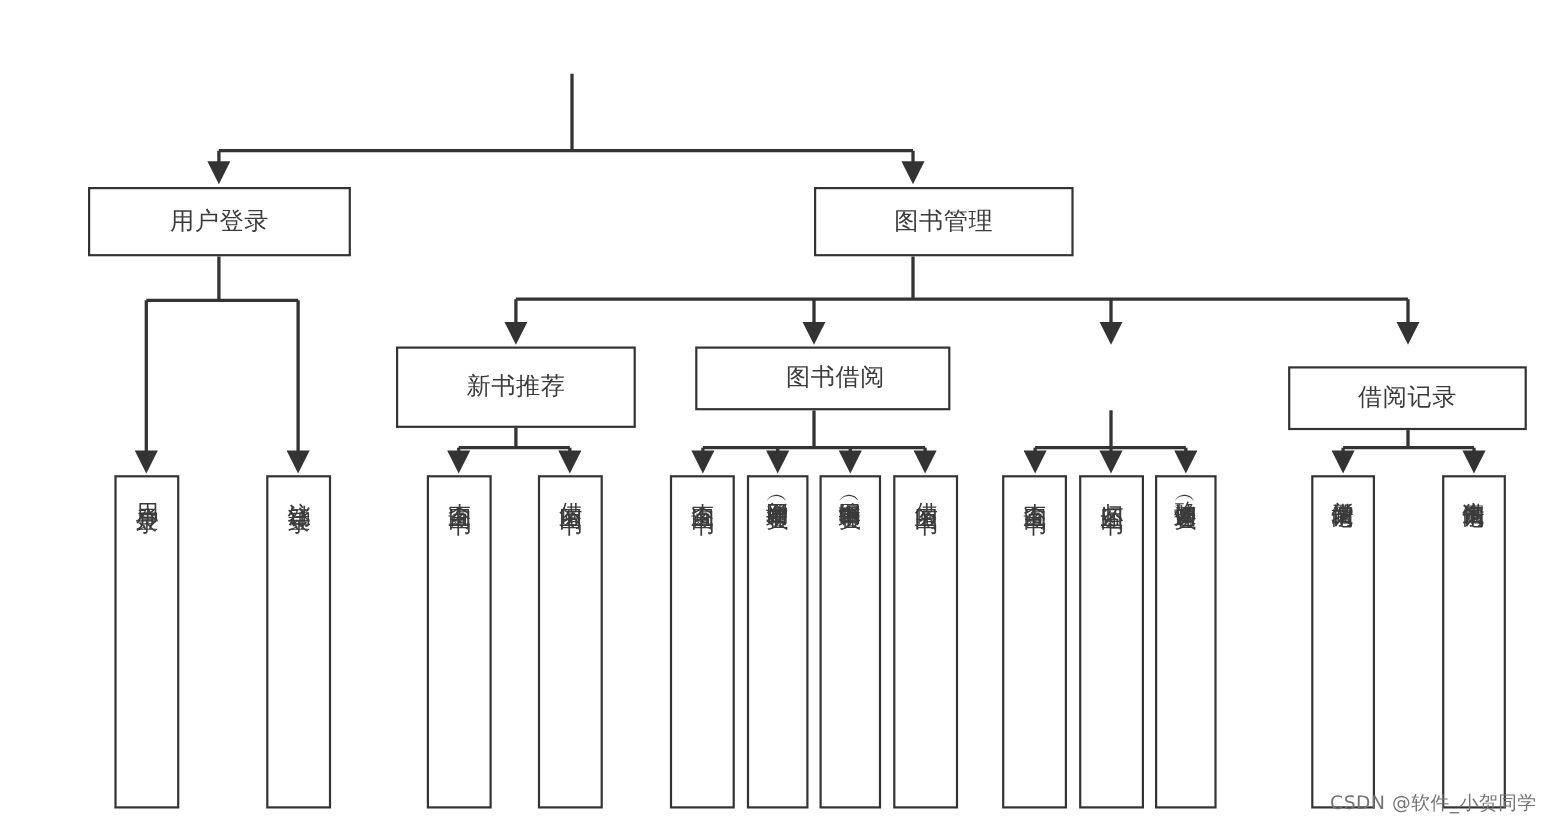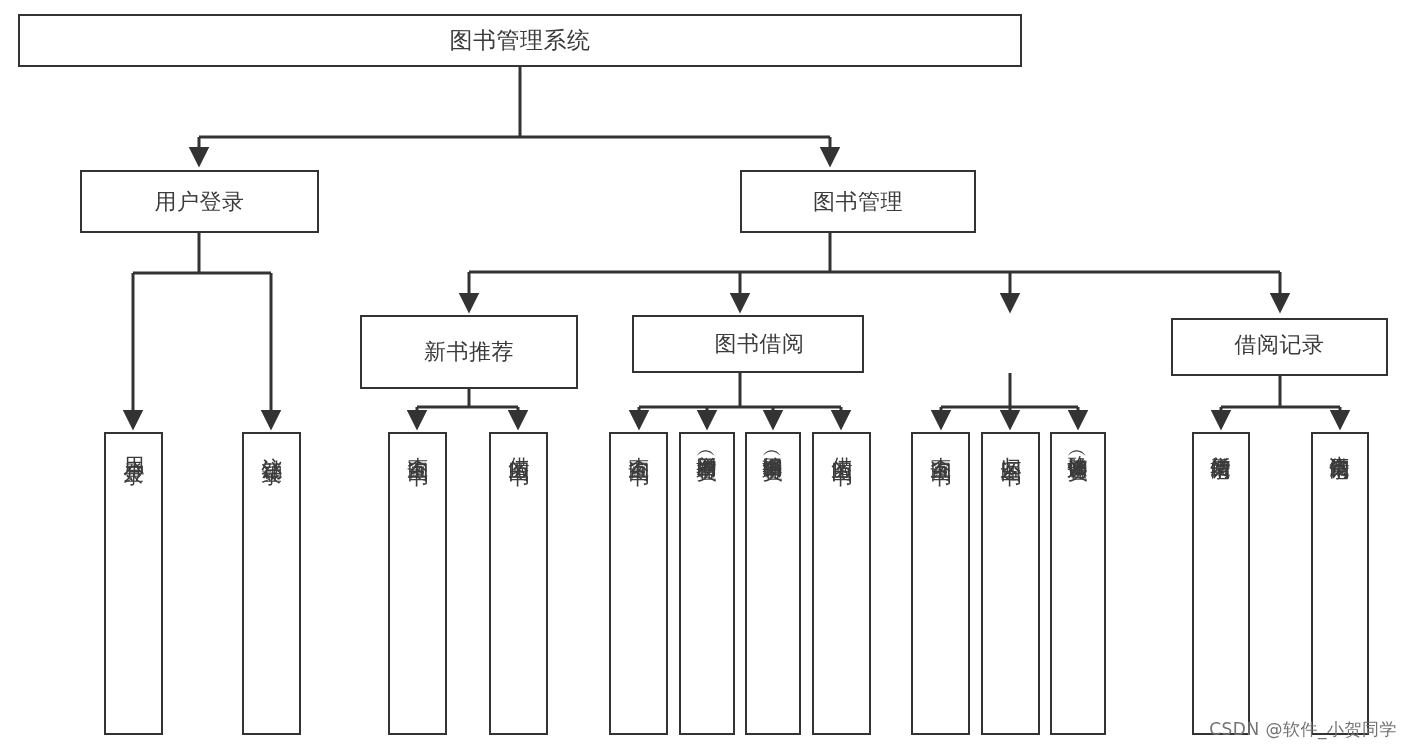--- a/index.html
+++ b/index.html
@@ -126,42 +126,39 @@
       <path d="M 1010 407 L 1010 427" marker-end="url(#arrow)"></path>
       <path d="M 1078 407 L 1078 427" marker-end="url(#arrow)"></path>
 
       <path d="M 1280 373 L 1280 407"></path>
       <path d="M 1221 407 L 1340 407"></path>
       <path d="M 1221 407 L 1221 427" marker-end="url(#arrow)"></path>
       <path d="M 1340 407 L 1340 427" marker-end="url(#arrow)"></path>
     </g>
   </svg>
 
-  <div class="node horiz root" style="left:18px; top:14px; width:1004px; height:53px;">
-    <span class="label">图书管理系统</span>
-  </div>
 
   <div class="node horiz" style="left:80px; top:170px; width:239px; height:63px;">
     <span class="label">用户登录</span>
   </div>
 
   <div class="node horiz" style="left:740px; top:170px; width:236px; height:63px;">
     <span class="label">图书管理</span>
   </div>
 
   <div class="node horiz" style="left:360px; top:315px; width:218px; height:74px;">
     <span class="label">新书推荐</span>
   </div>
 
   <div class="node horiz" style="left:632px; top:315px; width:232px; height:58px;padding-left:23px;">
     <span class="label">图书借阅</span>
   </div>
 
 
-  <div class="node horiz" style="left:1171px; top:318px; width:217px; height:58px;font-family:Liberation Mono, monospace;">
+  <div class="node horiz" style="left:1171px; top:333px; width:217px; height:58px;">
     <span class="label">借阅记录</span>
   </div>
 
   <div class="node vert" style="left:104px; top:432px; width:59px; height:303px;">
     <span class="label">用户登录</span>
   </div>
 
   <div class="node vert" style="left:242px; top:432px; width:59px; height:303px;">
     <span class="label">注销登录</span>
   </div>

